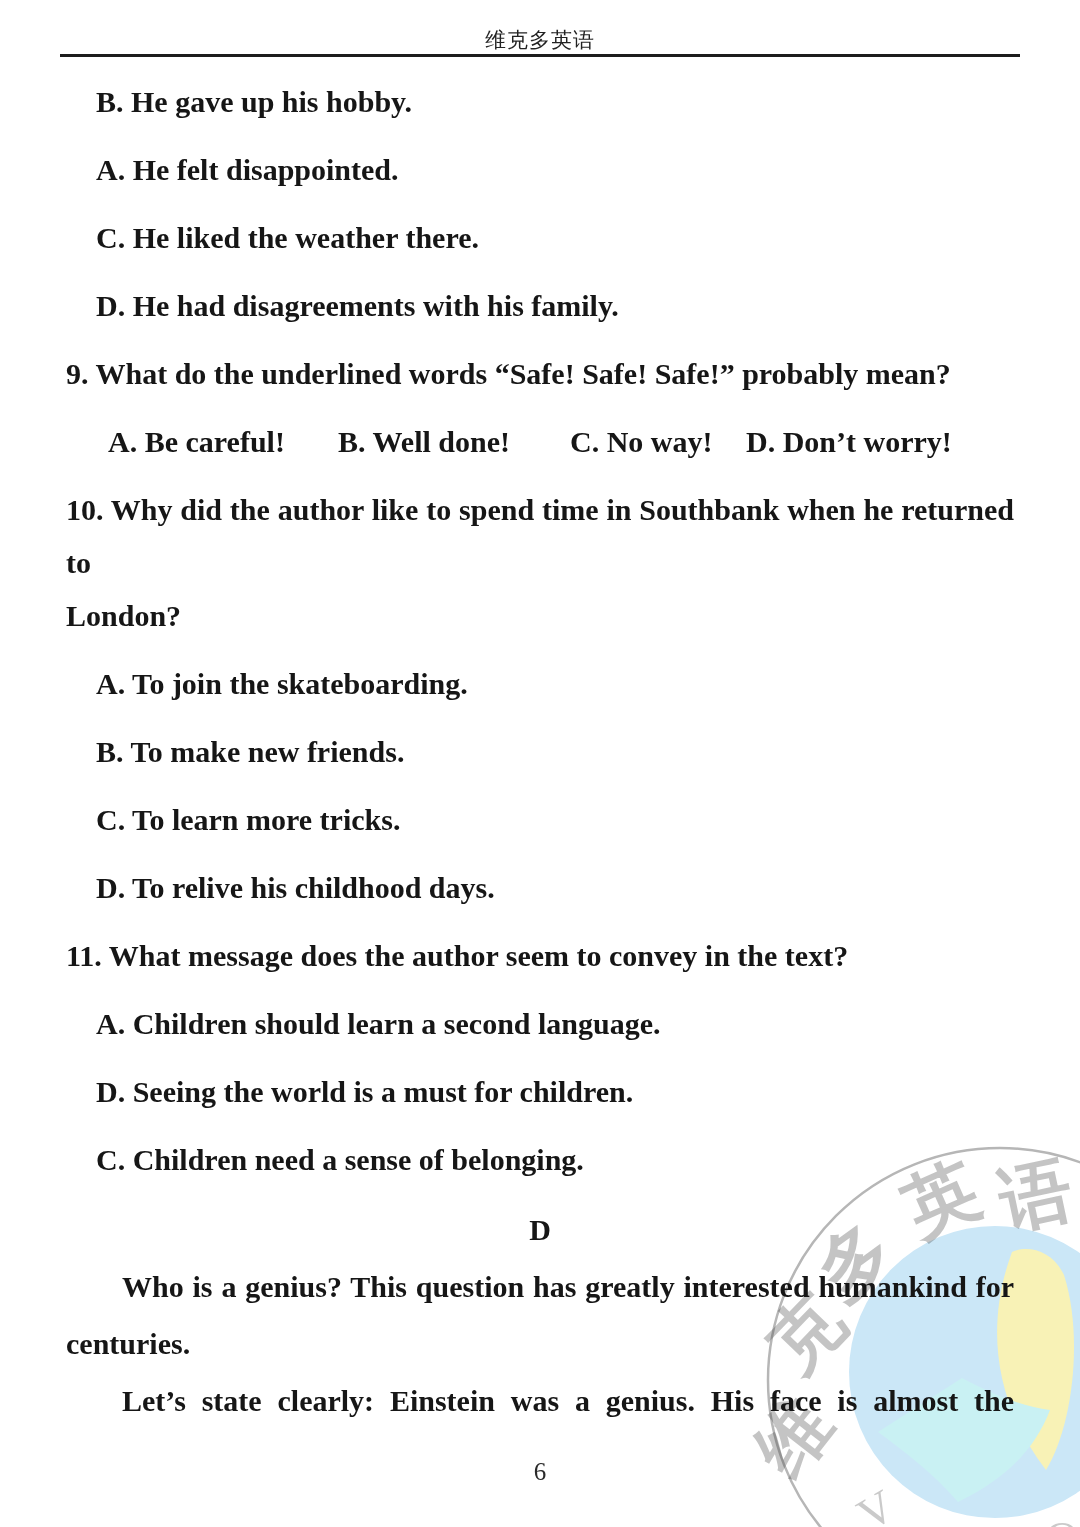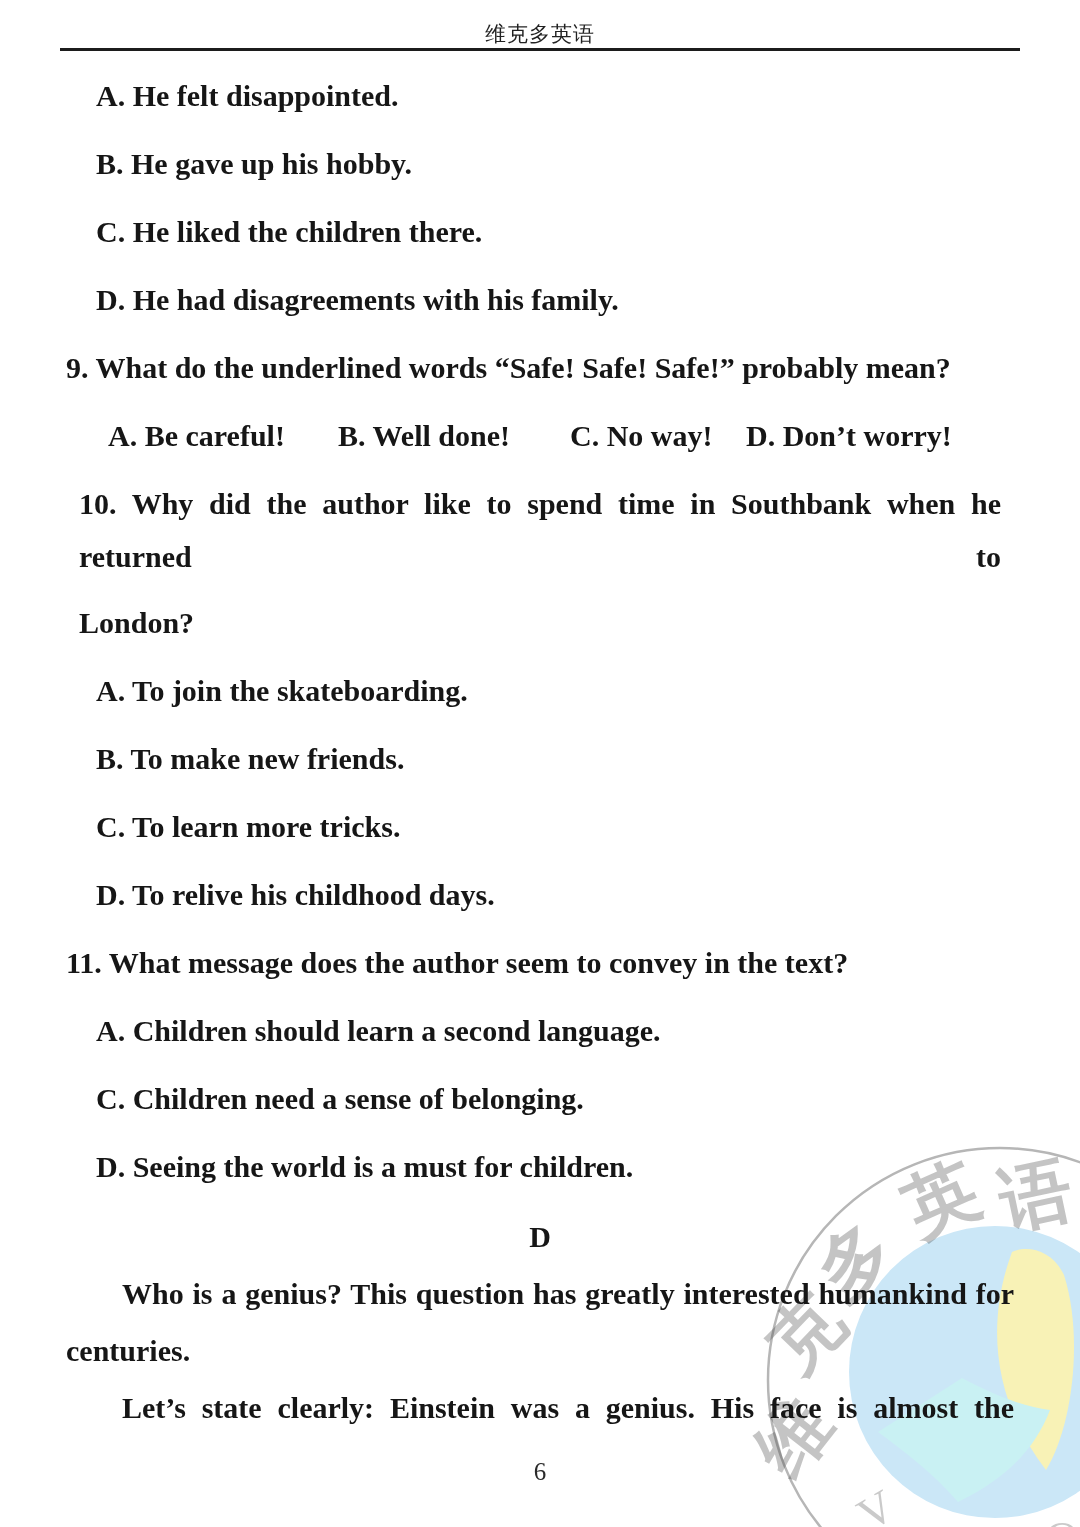--- a/index.html
+++ b/index.html
@@ -28,21 +28,21 @@
   }
   .wm-letter {
     position: absolute;
     font-family: "Liberation Serif", serif;
     font-size: 46px;
     color: rgba(80, 80, 80, 0.30);
     transform-origin: center center;
   }
 
   
-  .header { position: relative; z-index: 1; padding-top: 22px; }
+  .header { position: relative; z-index: 1; padding-top: 28px; }
   .header-title {
     text-align: center;
     font-size: 21px;
     line-height: 24px;
     font-weight: 400;
     color: #222;
     letter-spacing: 1px;
   }
   .header-rule {
     margin: 2px 60px 0 60px;
@@ -53,21 +53,21 @@
   
   .content {
     position: relative;
     z-index: 1;
     margin-top: 18px;
     padding: 0 66px;
     font-size: 30px;
     font-weight: 700;
   }
   .ln  { line-height: 53px; margin: 0 0 15px 0; }
-  .ln0 { line-height: 53px; margin: 13px; }
+  .ln0 { line-height: 53px; margin: 0; }
   .group { margin: 0 0 15px 0; }
   .opt { padding-left: 30px; }
   .jl  { text-align: justify; text-align-last: justify; }
   .indent { text-indent: 56px; }
 
   .optrow { position: relative; height: 53px; }
   .optrow span { position: absolute; top: 0; white-space: nowrap; }
   .optrow .o-a { left: 42px; }
   .optrow .o-b { left: 272px; }
   .optrow .o-c { left: 504px; }
@@ -108,23 +108,23 @@
     <span class="wm-letter" style="left:1062px; top:1538px; transform:translate(-50%,-50%);">O</span>
   </div>
 
   <div class="header">
     <div class="header-title">维克多英语</div>
     <div class="header-rule"></div>
   </div>
 
   <div class="content">
 
+    <div class="ln opt">B. He gave up his hobby.</div>
     <div class="ln opt">A. He felt disappointed.</div>
-    <div class="ln opt">B. He gave up his hobby.</div>
-    <div class="ln opt">C. He liked the children there.</div>
+    <div class="ln opt">C. He liked the weather there.</div>
     <div class="ln opt">D. He had disagreements with his family.</div>
 
     <div class="ln">9. What do the underlined words “Safe! Safe! Safe!” probably mean?</div>
     <div class="ln optrow">
       <span class="o-a">A. Be careful!</span>
       <span class="o-b">B. Well done!</span>
       <span class="o-c">C. No way!</span>
       <span class="o-d">D. Don’t worry!</span>
     </div>
 
@@ -132,22 +132,22 @@
       <div class="ln0 jl">10. Why did the author like to spend time in Southbank when he returned to</div>
       <div class="ln0">London?</div>
     </div>
     <div class="ln opt">A. To join the skateboarding.</div>
     <div class="ln opt">B. To make new friends.</div>
     <div class="ln opt">C. To learn more tricks.</div>
     <div class="ln opt">D. To relive his childhood days.</div>
 
     <div class="ln">11. What message does the author seem to convey in the text?</div>
     <div class="ln opt">A. Children should learn a second language.</div>
+    <div class="ln opt">D. Seeing the world is a must for children.</div>
     <div class="ln opt">C. Children need a sense of belonging.</div>
-    <div class="ln opt">D. Seeing the world is a must for children.</div>
 
     <div class="passage">
       <div class="pl section-head">D</div>
       <div>
         <div class="pl jl indent">Who is a genius? This question has greatly interested humankind for</div>
         <div class="pl">centuries.</div>
       </div>
       <div>
         <div class="pl jl indent">Let’s state clearly: Einstein was a genius. His face is almost the</div>
       </div>

